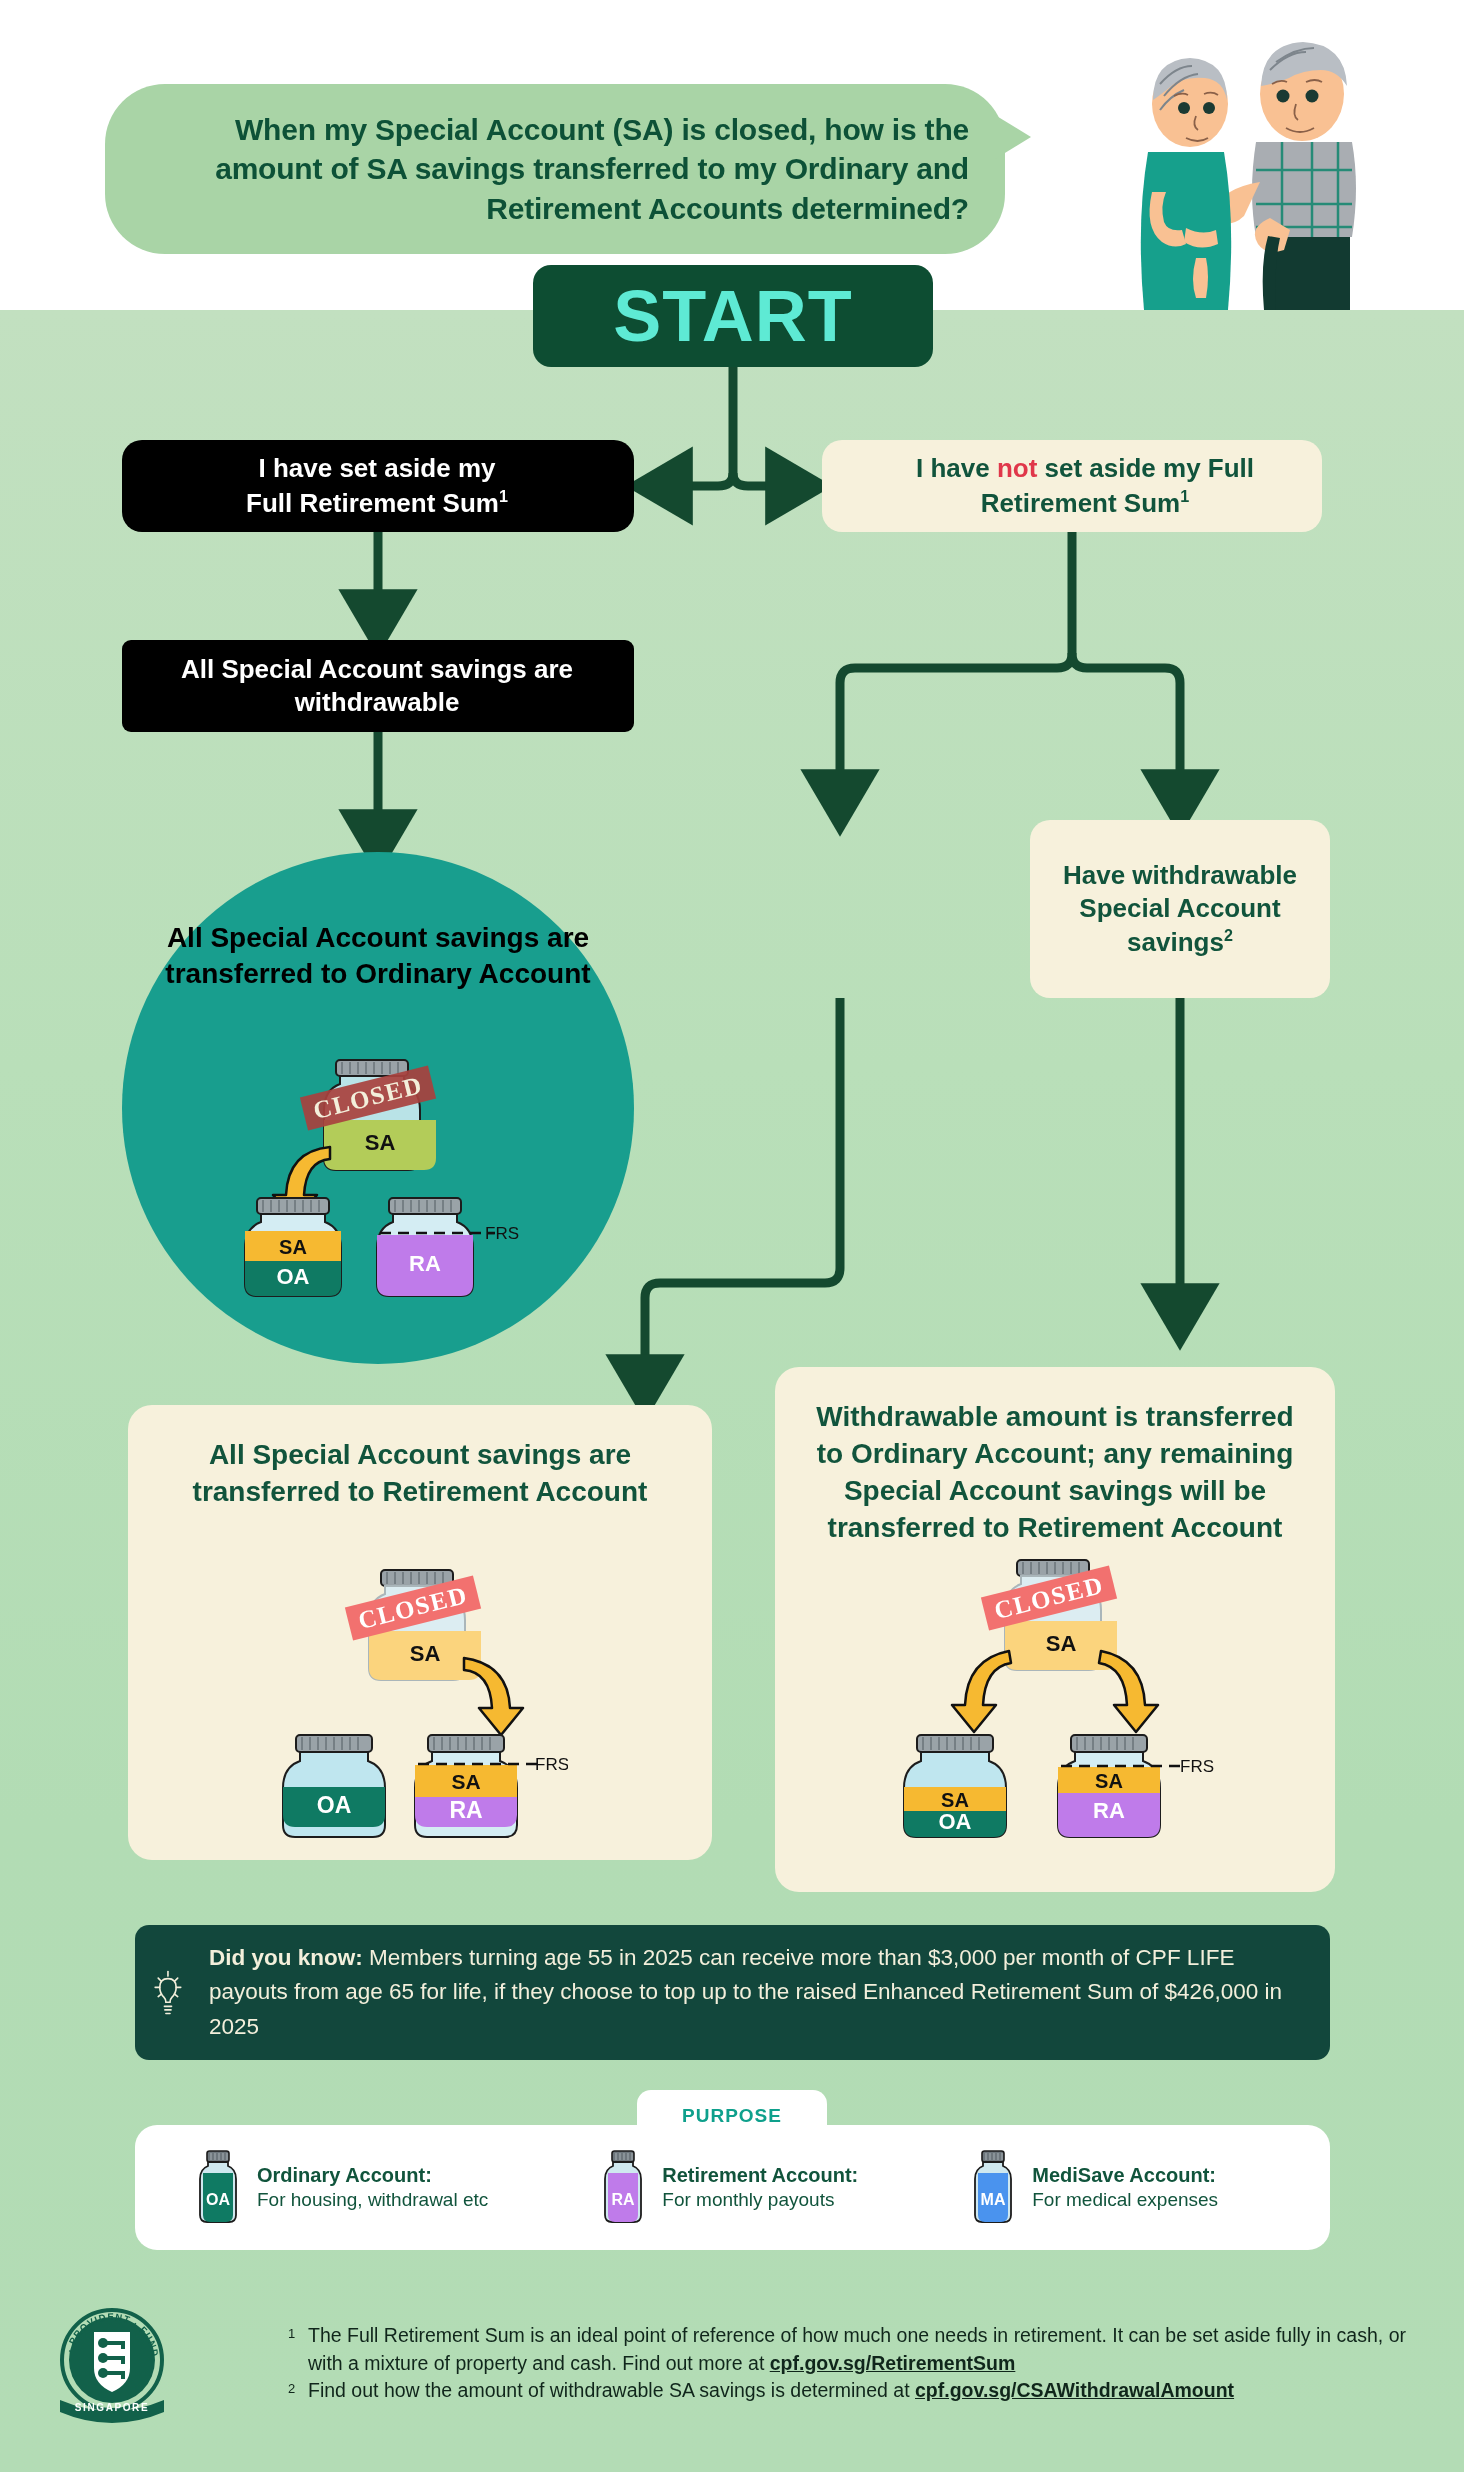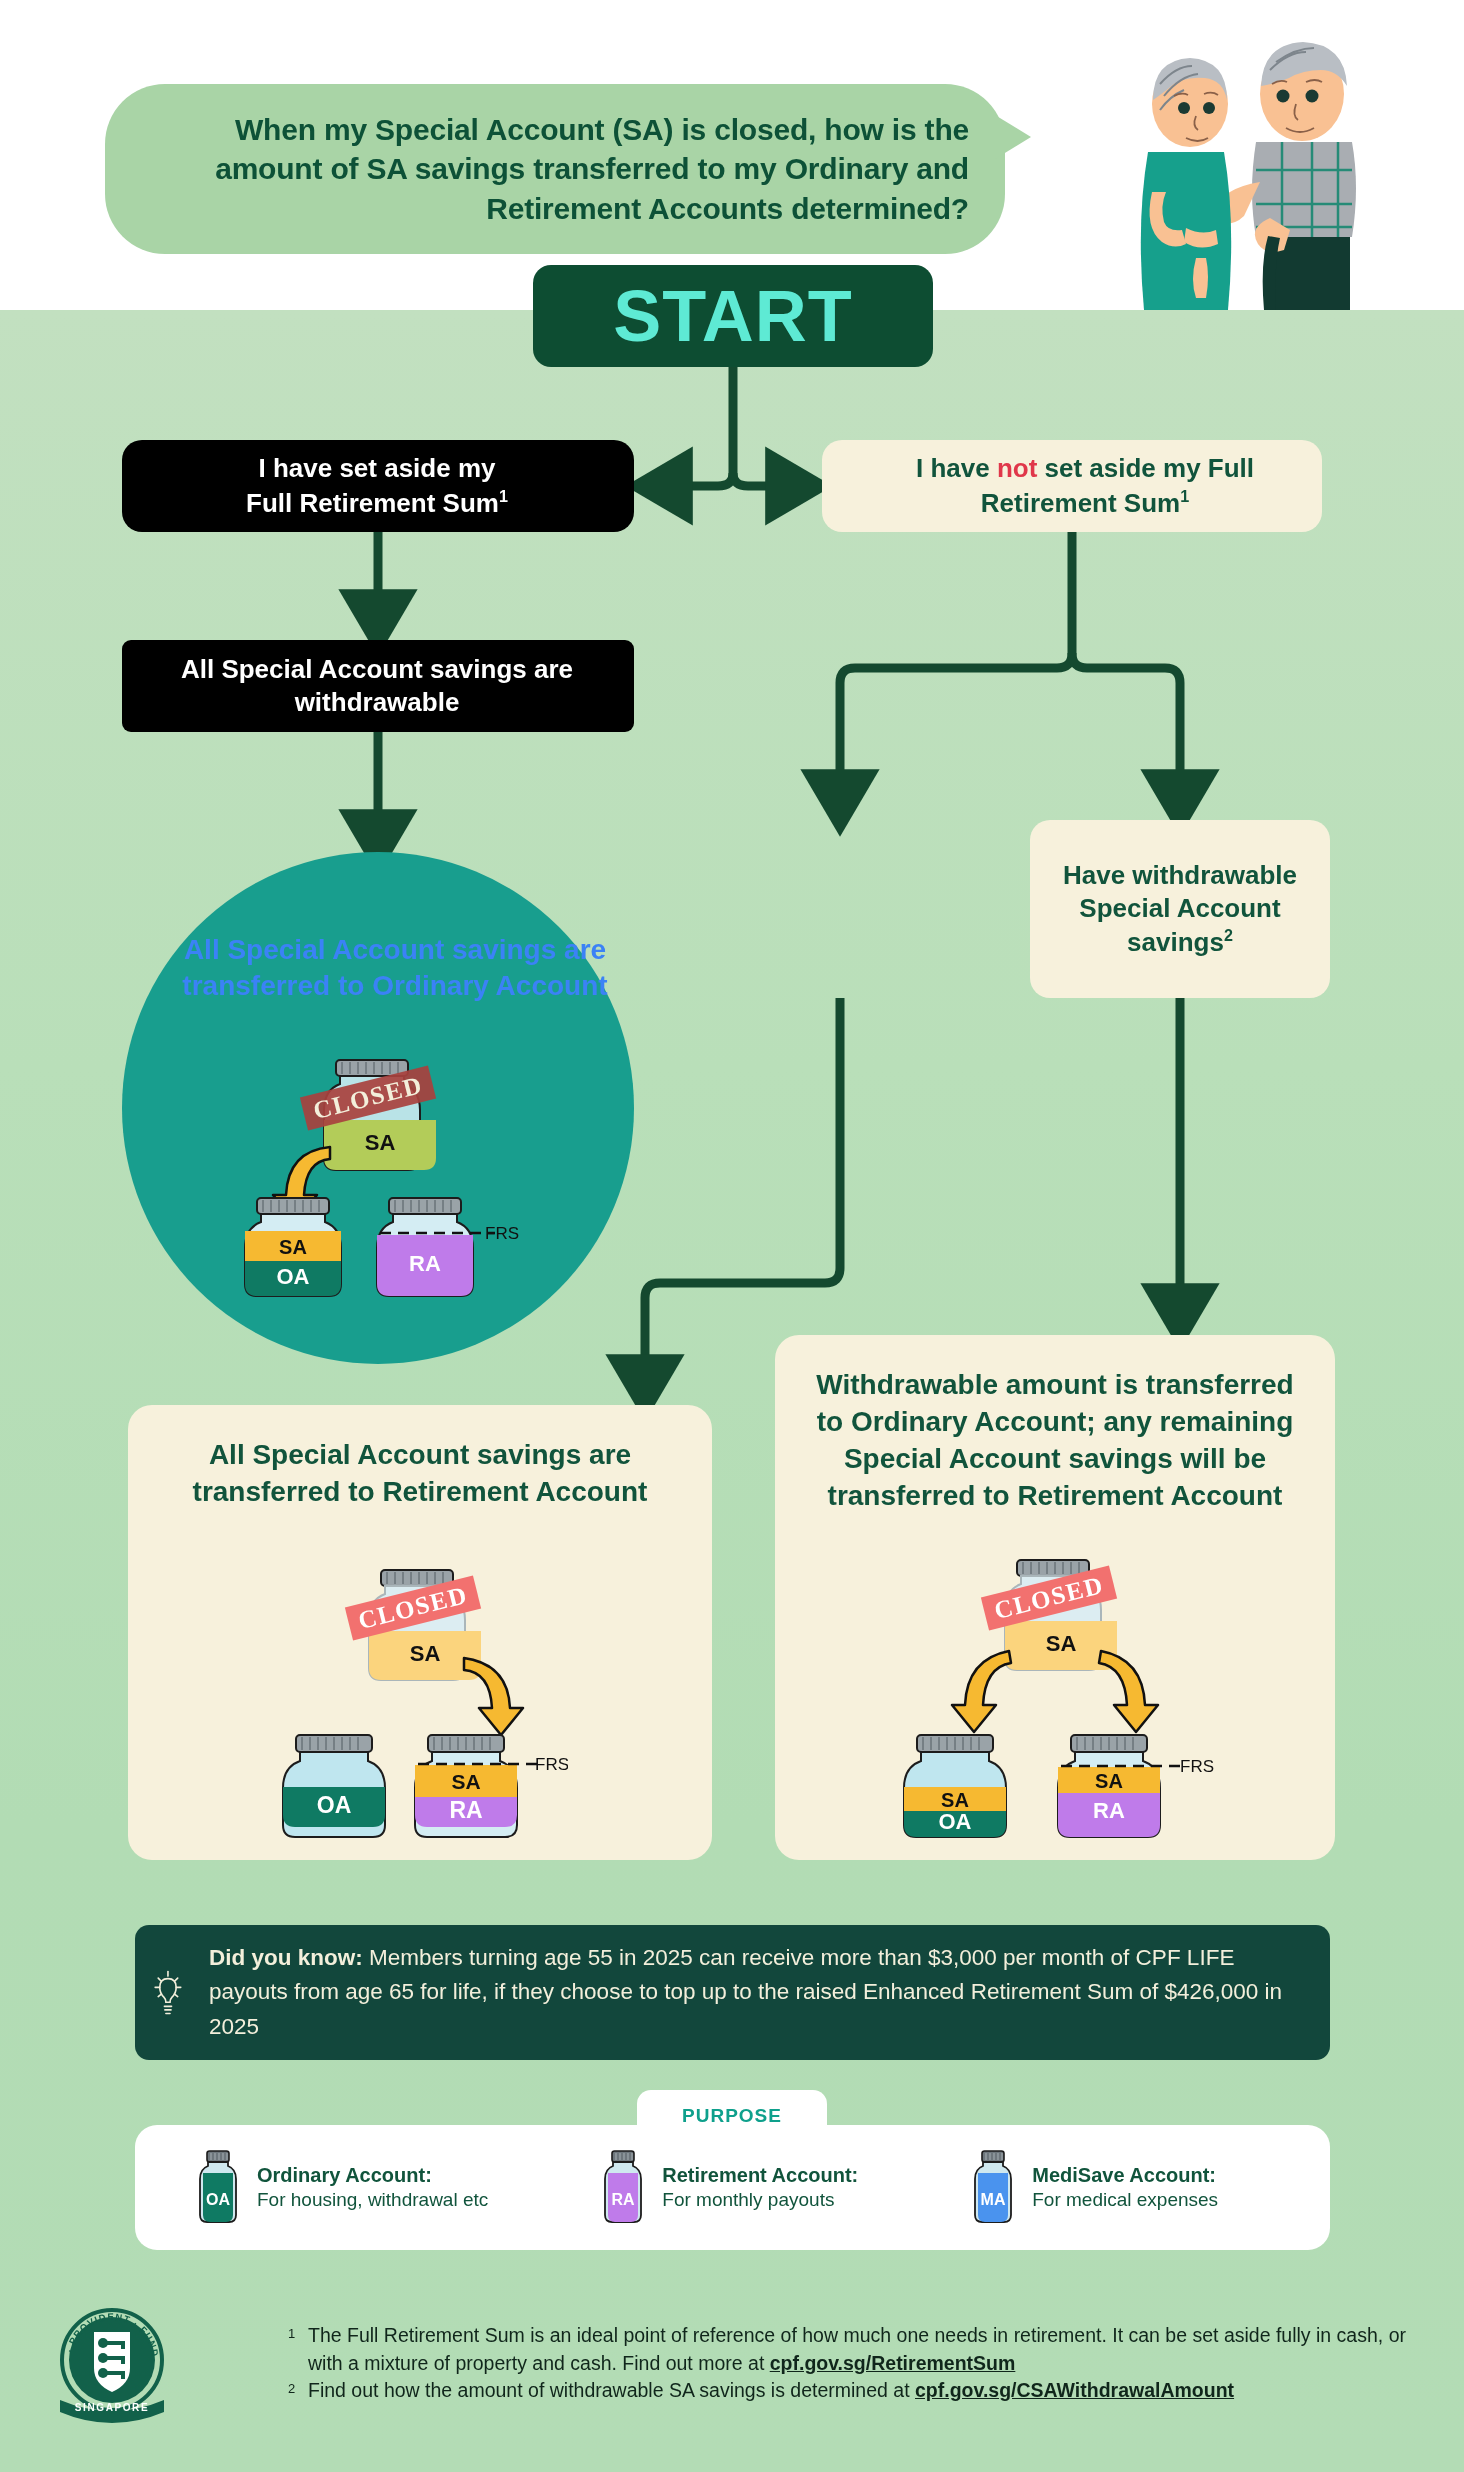--- a/index.html
+++ b/index.html
@@ -62,28 +62,28 @@
   #box-allwd      { left:122px;  top:640px;  width:512px; height:92px;border-radius:9px; }
   #box-nowd       { left:690px;  top:820px;  width:300px; height:178px; }
   #box-havewd     { left:1030px; top:820px;  width:300px; height:178px; }
 
   
   .circle {
     position:absolute; left:122px; top:852px; width:512px; height:512px;
     border-radius:50%; background:#189e8e;
   }
   .circle-text {
-    position:absolute; left:149px; top:920px; width:492px;
-    text-align:center; color:#3b82f6; font-size:28px; font-weight:bold; line-height:1.3;margin-top:12px;
+    position:absolute; left:132px; top:920px; width:492px;
+    text-align:center; color:#000000; font-size:28px; font-weight:bold; line-height:1.3;
   }
 
   
   .panel { position:absolute; background:#f7f1dc; border-radius:24px; }
   #panel-left  { left:128px; top:1405px; width:584px; height:455px; }
-  #panel-right { left:775px; top:1335px; width:560px; height:525px; }
+  #panel-right { left:775px; top:1367px; width:560px; height:525px; }
   .panel-title {
     position:absolute; left:0; right:0; top:32px; padding:0 34px;
     text-align:center; color:#11543c; font-size:28px; font-weight:bold; line-height:1.32;
   }
 
   
   .dyk {
     position:absolute; left:135px; top:1925px; width:1195px; height:135px;
     background:#12473c; border-radius:14px; display:flex; align-items:center; padding:0 14px;
   }

